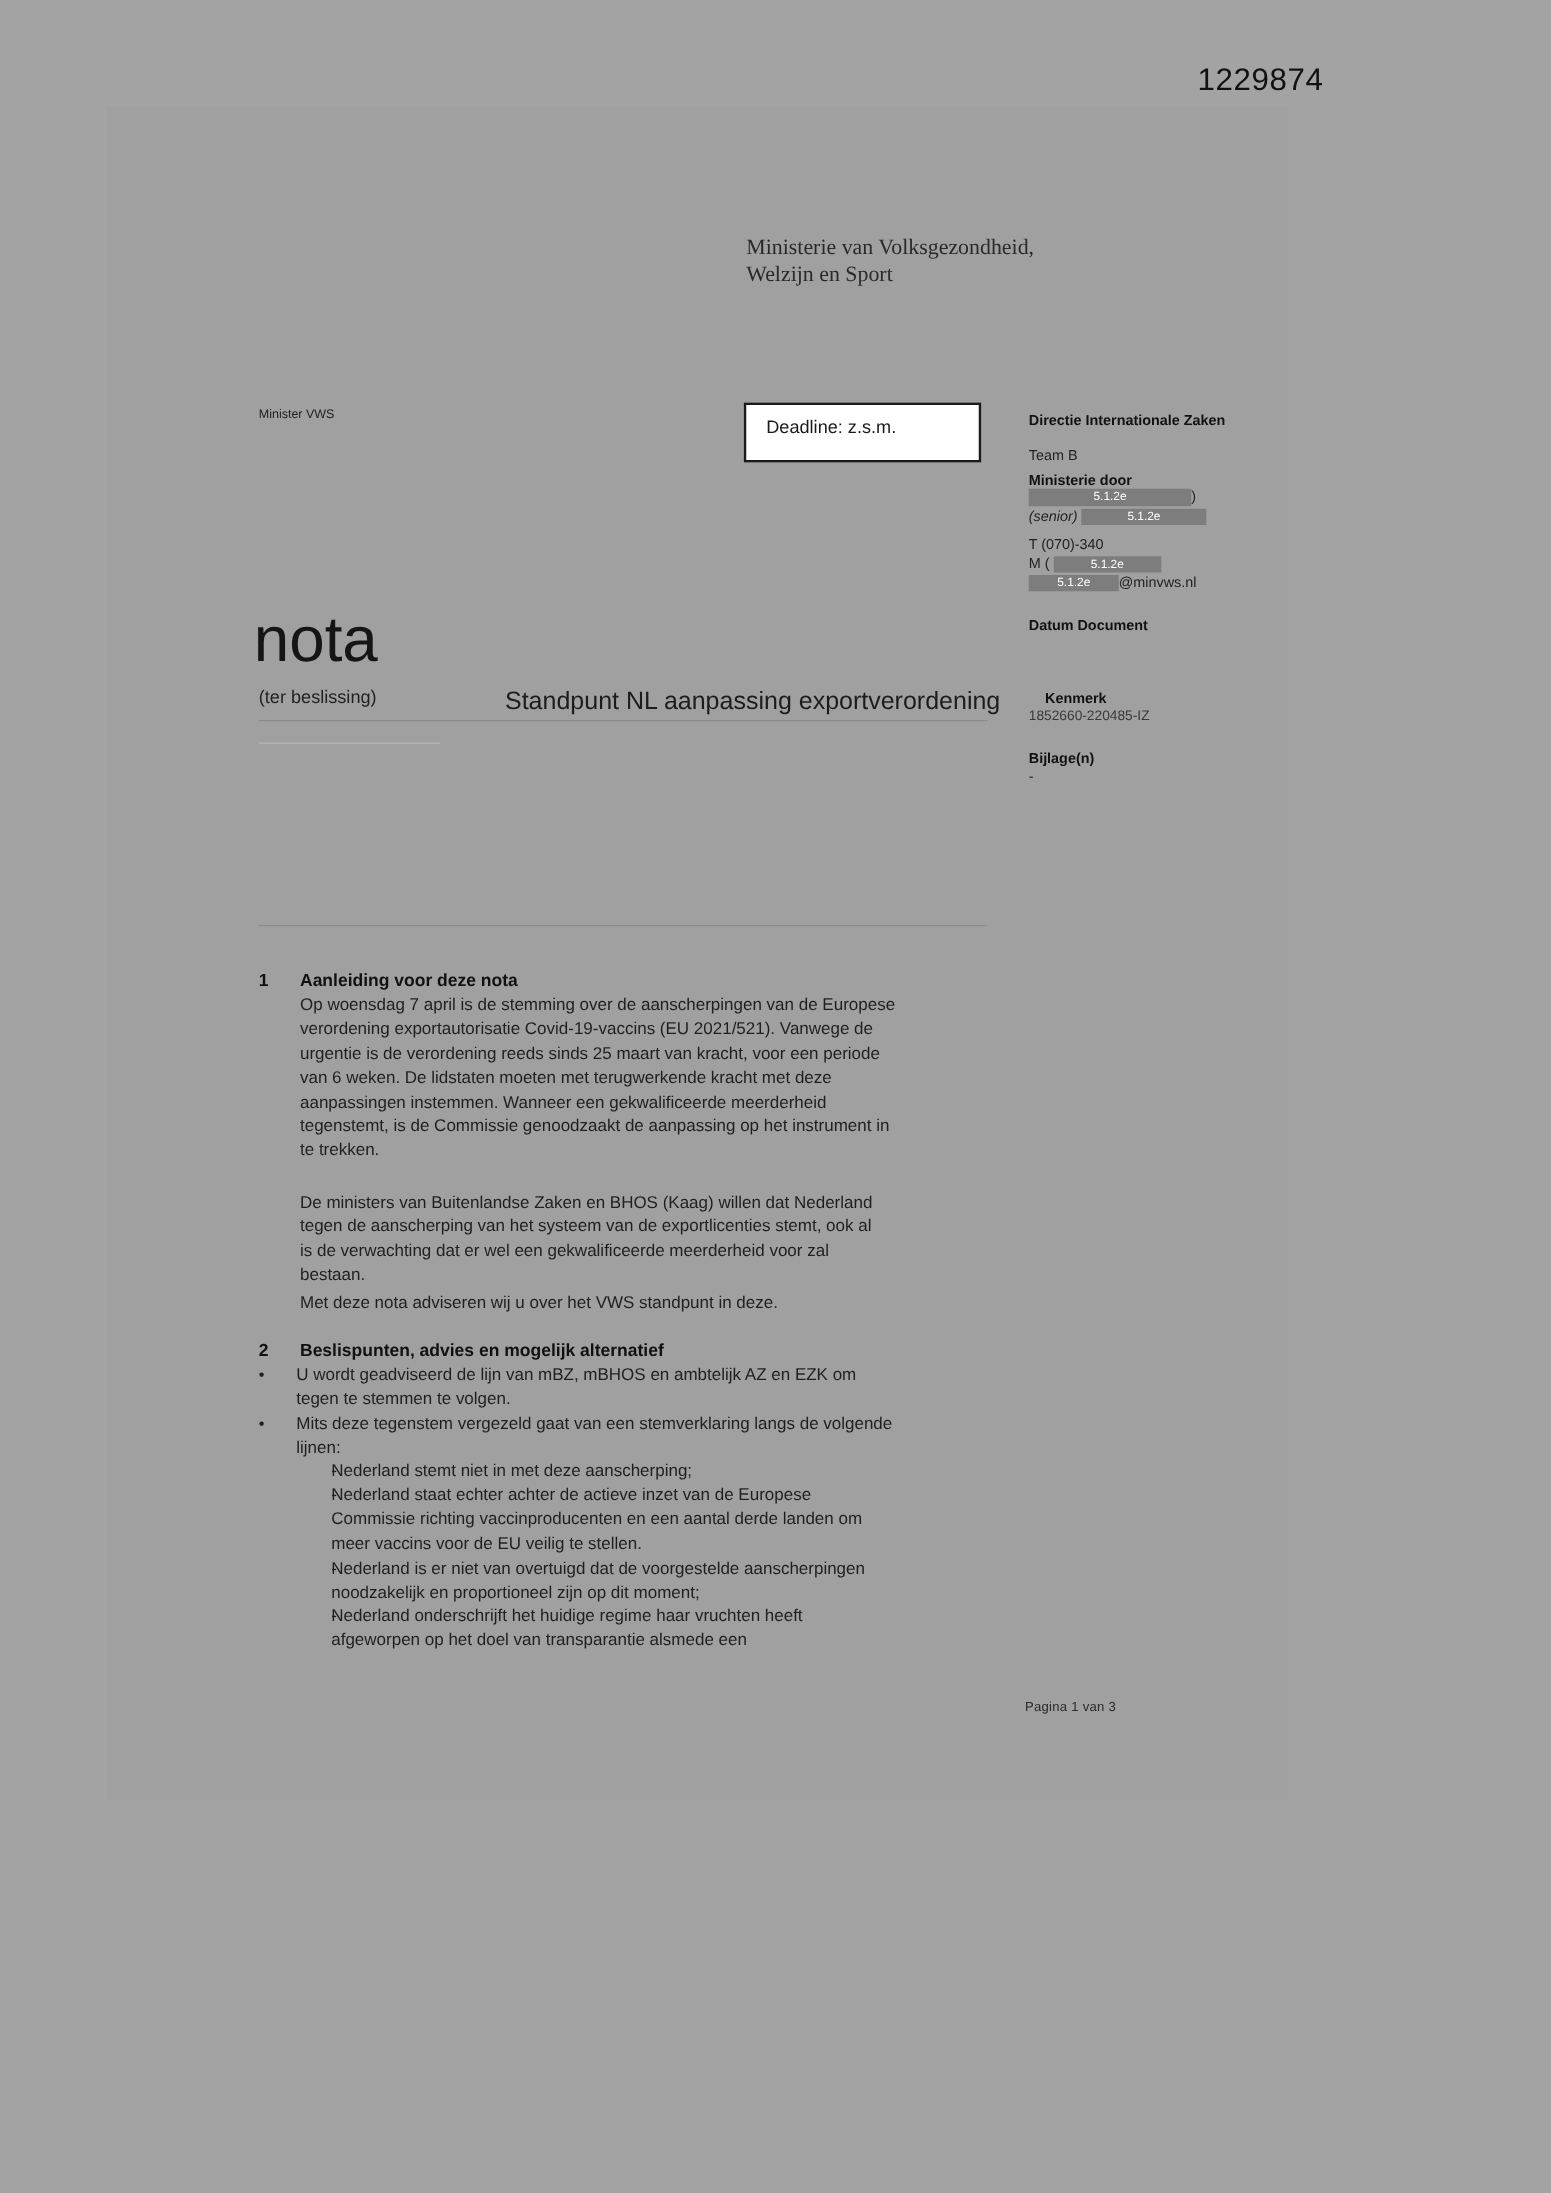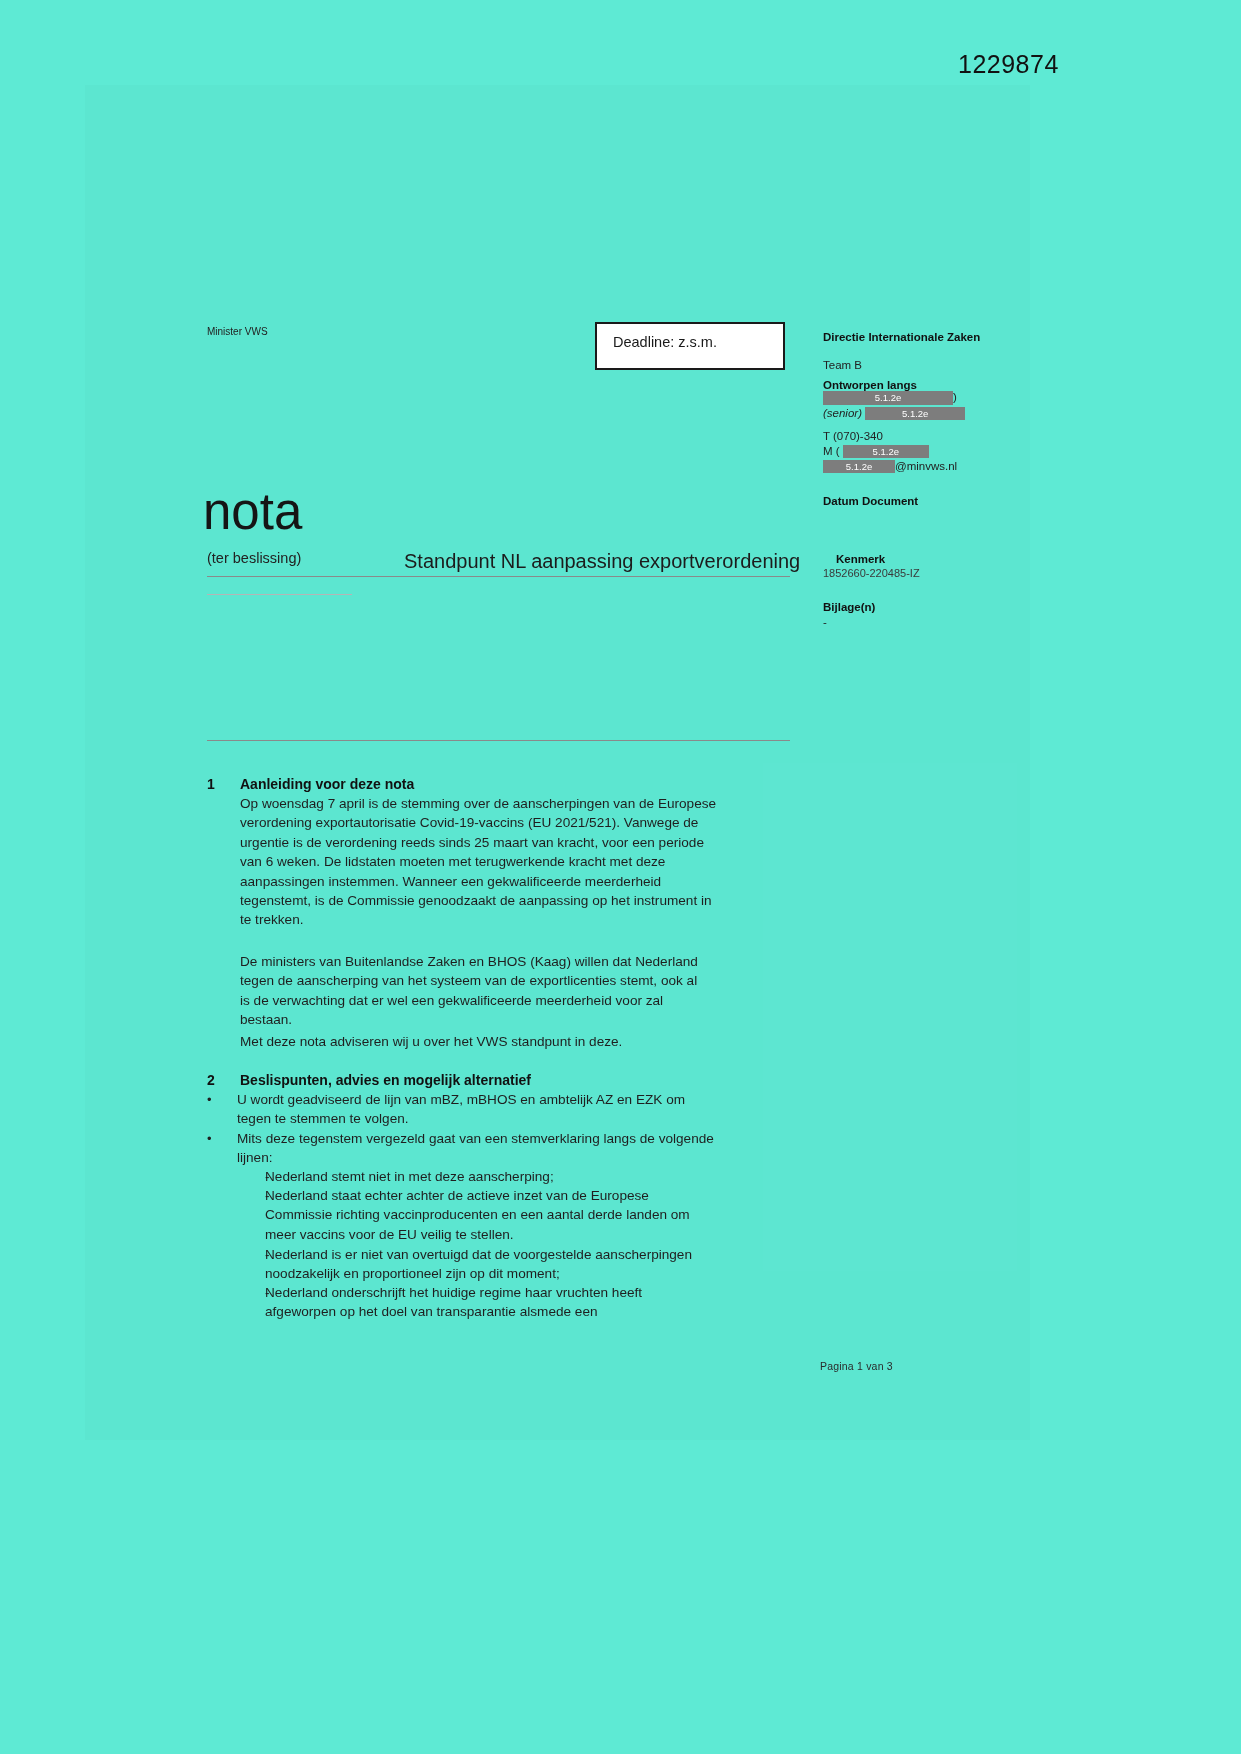--- a/index.html
+++ b/index.html
@@ -1,19 +1,19 @@
 <!DOCTYPE html>
 <html><head>
 <meta charset="utf-8">
 <style>
   html,body{margin:0;padding:0;background:#ffffff;}
   .page{
     position:relative;
     width:1241px;height:1754px;
-    background:#5eead4;
+    background:#a3a3a3;
     font-family:"Liberation Sans", sans-serif;
     color:#1f1f1f;
     overflow:hidden;
   }
   .scan-wash{
     position:absolute;left:85px;top:85px;width:945px;height:1355px;
     background:rgba(0,0,0,0.015);
   }
   .pre{white-space:pre-line;}
 
@@ -105,32 +105,36 @@
 </style>
 </head>
 <body>
 
 <div class="page">
 
   <div class="scan-wash"></div>
 
   <div class="doc-number">1229874</div>
 
+  <div class="ministry">
+    <div>Ministerie van Volksgezondheid,</div>
+    <div>Welzijn en Sport</div>
+  </div>
 
   <div class="recipient">Minister VWS</div>
 
   <div class="deadline-box">
     <span>Deadline: z.s.m.</span>
   </div>
 
   <div class="meta">
     <div class="row m-directie b pre">Directie Internationale
 Zaken</div>
     <div class="row m-team">Team B</div>
-    <div class="row m-ontworpen b">Ontworpen langs</div>
+    <div class="row m-ontworpen b">Ministerie door</div>
     <div class="row m-bar1">
       <span class="redact" style="width:130px;">5.1.2e</span><span>)</span>
     </div>
     <div class="row m-senior">
       <span class="it">(senior)</span>
       <span class="redact" style="width:100px;height:13px;line-height:13px;">5.1.2e</span>
     </div>
     <div class="row m-phone">T (070)-340</div>
     <div class="row m-mobile">
       <span>M (</span>

